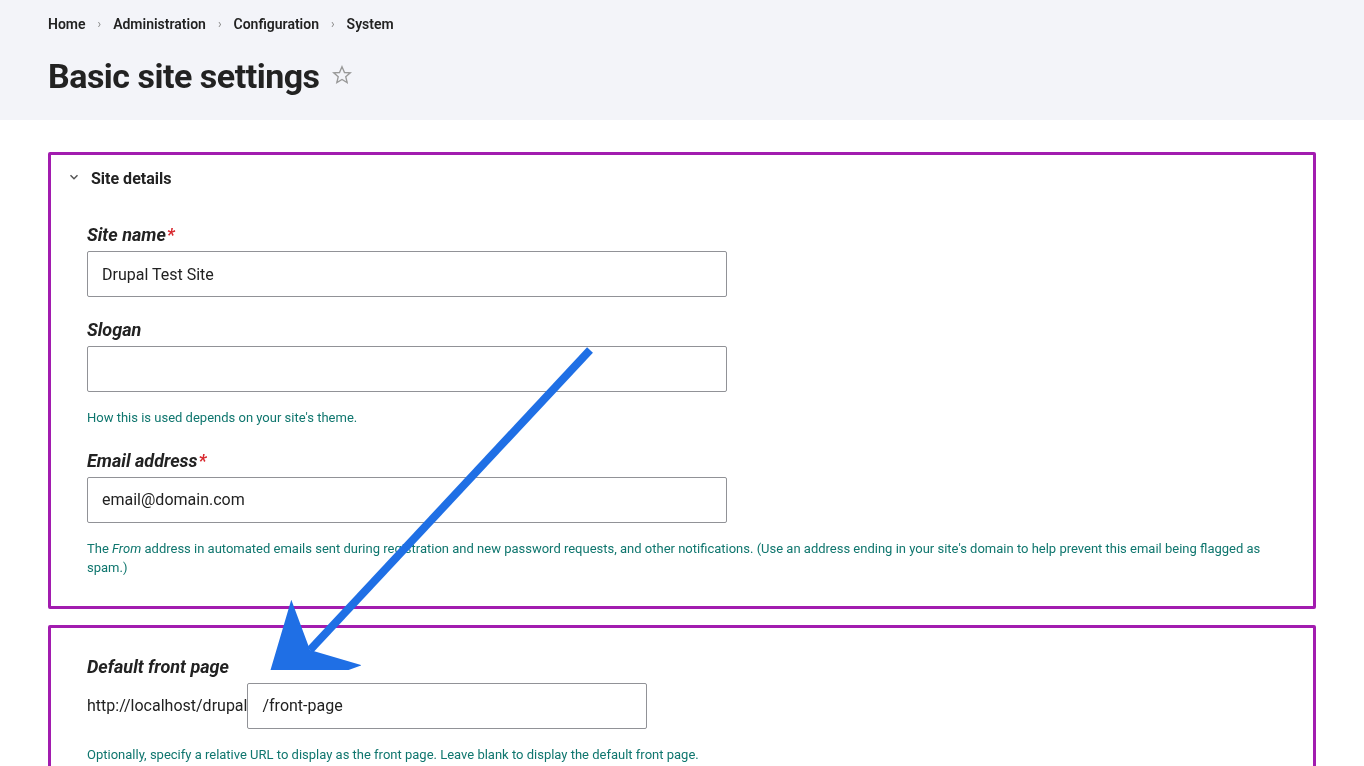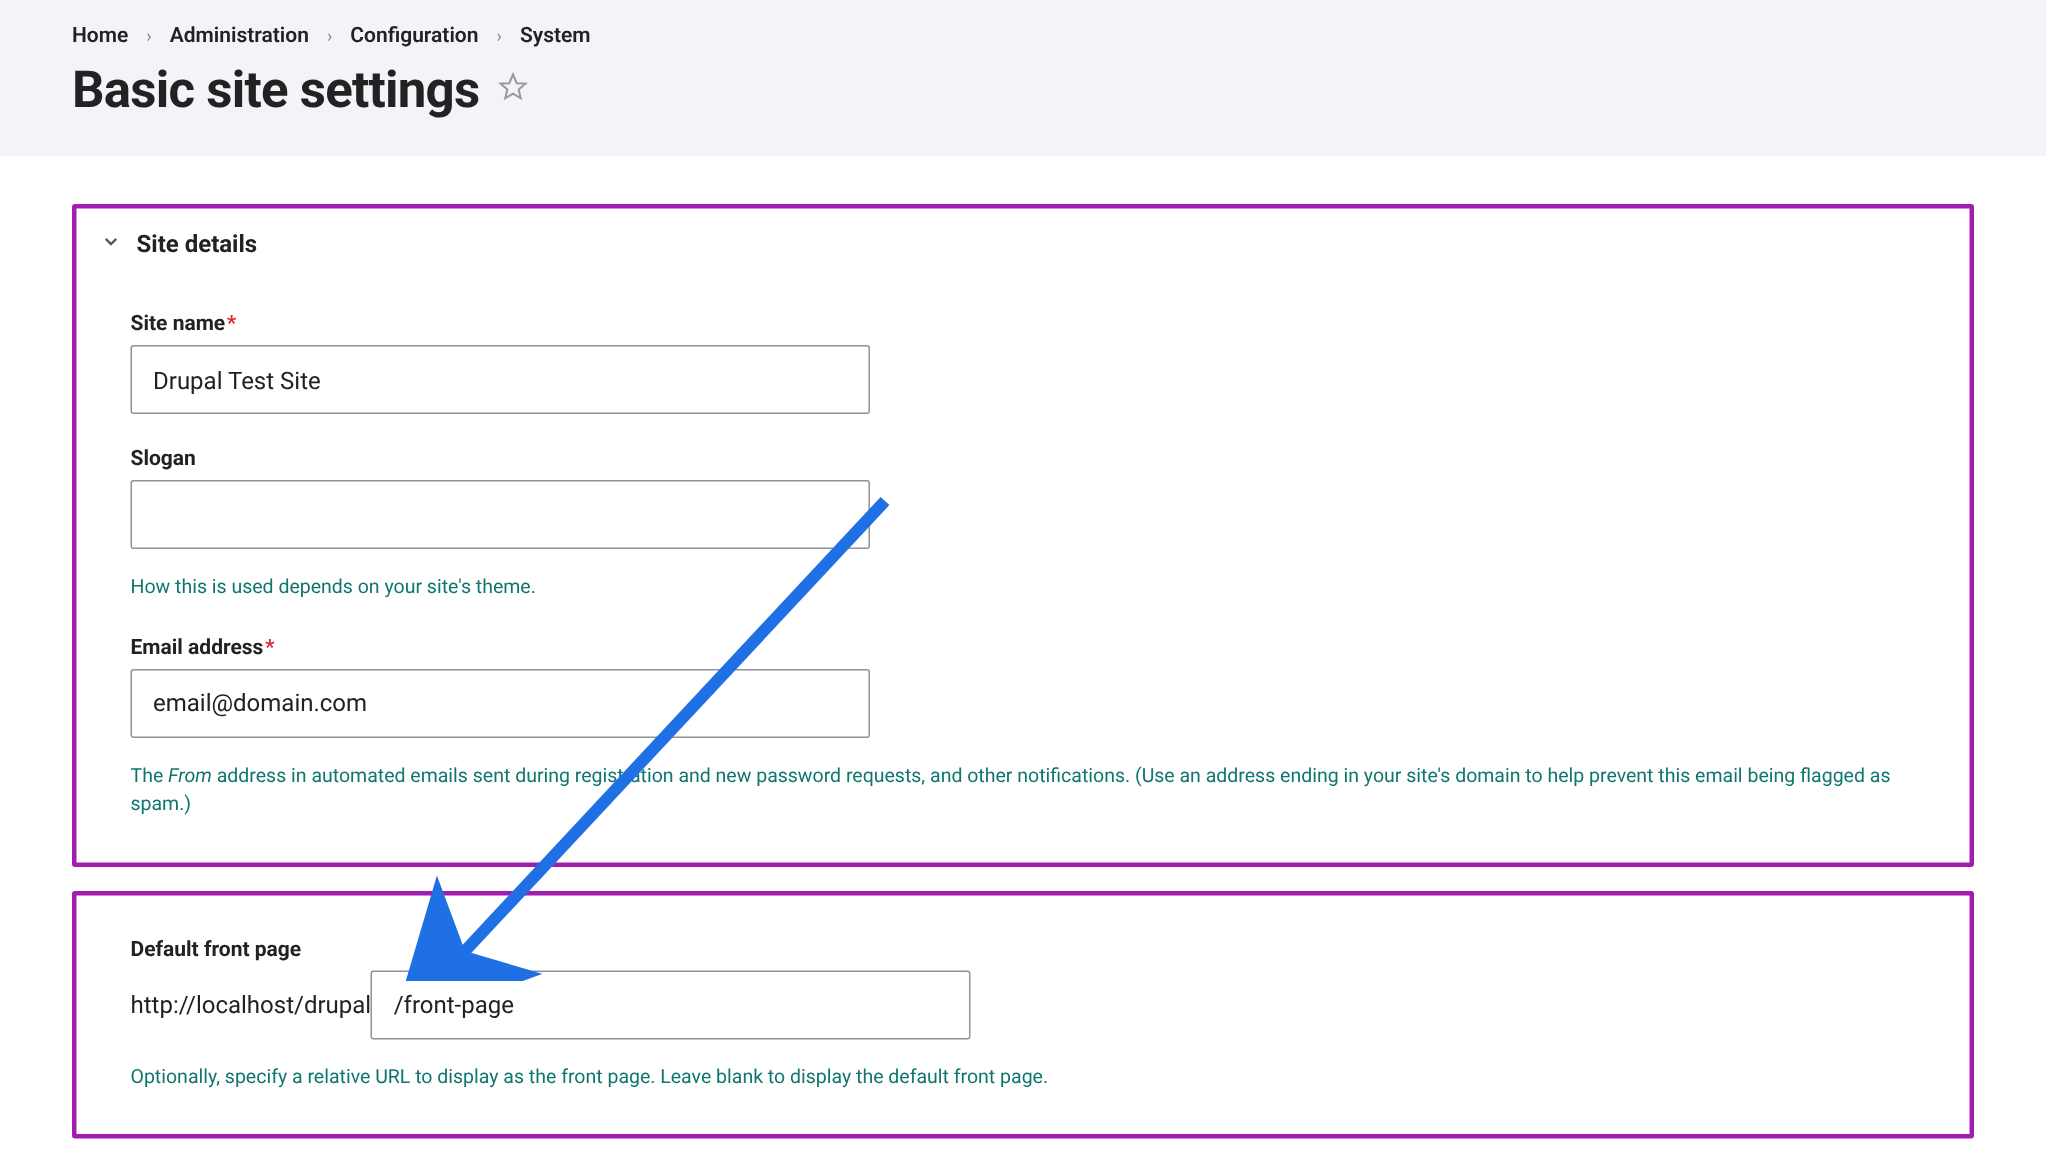--- a/index.html
+++ b/index.html
@@ -28,21 +28,21 @@
   }
   .breadcrumb .sep {
     color: #888;
     font-weight: 400;
     font-size: 12px;
   }
   .page-title-row {
     display: flex;
     align-items: center;
     gap: 12px;
-    margin-top: 8px;
+    margin-top: 24px;
   }
   h1.page-title {
     font-size: 34px;
     font-weight: 700;
     color: #222;
     letter-spacing: -0.5px;
   }
   .star-icon {
     width: 20px;
     height: 20px;
@@ -75,31 +75,32 @@
   }
   .panel-body {
     padding: 6px 36px 28px 36px;
   }
   .form-item {
     margin-top: 22px;
   }
   .form-label {
     display: block;
     font-weight: 700;
-    font-size: 14px;
+    font-size: 18px;
     color: #222;
     margin-bottom: 6px;
+    font-style: italic;
   }
   .required-mark {
     color: #d8292f;
     font-weight: 700;
     margin-left: 1px;
   }
   input.form-text {
-    width: 493px;
+    width: 640px;
     max-width: 100%;
     height: 46px;
     padding: 0 14px;
     border: 1px solid #919297;
     border-radius: 2px;
     font-size: 16px;
     color: #222;
     background: #fff;
     font-family: inherit;
   }

